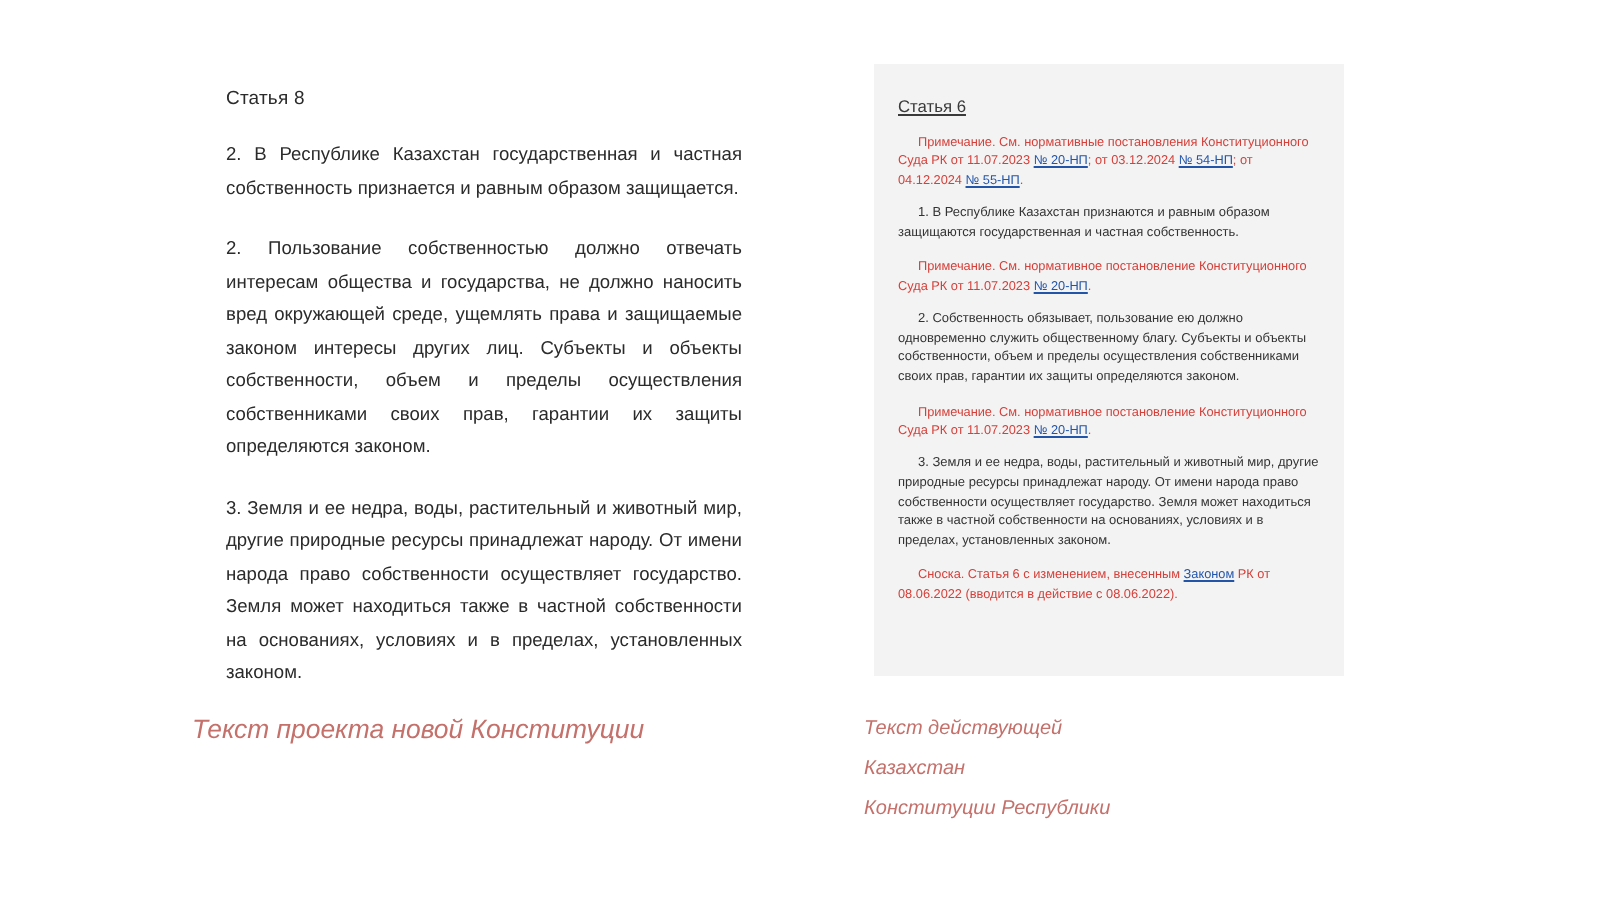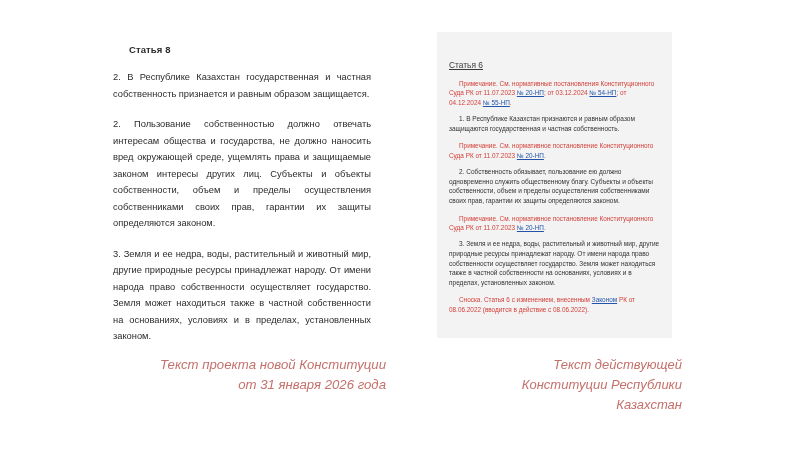--- a/index.html
+++ b/index.html
@@ -22,40 +22,40 @@
 
   
   .left-col {
     position: absolute;
     left: 113px;
     top: 44px;
     width: 258px;
   }
   .left-heading {
     font-size: 9.5px;
-    font-weight: bold;
+    font-weight: normal;
     color: #2b2b2b;
     letter-spacing: 0.1px;
-    margin: 0 0 14px 16px;
+    margin: 0 0 14px 0;
   }
   .left-para {
     font-size: 9.3px;
     line-height: 16.5px;
     color: #2b2b2b;
     text-align: justify;
     margin: 0 0 14px 0;
   }
   .left-para:last-child { margin-bottom: 0; }
 
   .left-caption {
     position: absolute;
     left: 96px;
     top: 355px;
     width: 290px;
-    text-align: right;
+    text-align: left;
     font-size: 13.2px;
     font-style: italic;
     line-height: 20px;
     color: #c4706b;
   }
 
   
   .right-panel {
     position: absolute;
     left: 437px;
@@ -63,21 +63,21 @@
     width: 235px;
     height: 306px;
     background: #f3f3f3;
     box-sizing: border-box;
     padding: 12px 12px 10px 12px;
     overflow: hidden;
   }
   .panel-heading {
     font-size: 8.4px;
     color: #3a3a3a;
-    margin: 16px 0 9px 0;
+    margin: 4px 0 9px 0;
     text-decoration: underline;
   }
   .note {
     font-size: 6.4px;
     line-height: 9.4px;
     color: #d4403a;
     margin: 0 0 7px 0;
     text-indent: 10px;
   }
   .note a {
@@ -101,56 +101,55 @@
   .footnote a {
     color: #2255aa;
     text-decoration: underline;
   }
 
   .right-caption {
     position: absolute;
     left: 432px;
     top: 355px;
     width: 250px;
-    text-align: right;
-    font-size: 13px;
+    text-align: left;
+    font-size: 10px;
     font-style: italic;
     line-height: 20px;
     color: #c4706b;
   }
 </style>
 </head>
 <body>
 
 <div class="slide">
 
   <div class="left-col">
     <div class="left-heading">Статья 8</div>
     <div class="left-para">2. В Республике Казахстан государственная и частная собственность признается и равным образом защищается.</div>
     <div class="left-para">2. Пользование собственностью должно отвечать интересам общества и государства, не должно наносить вред окружающей среде, ущемлять права и защищаемые законом интересы других лиц. Субъекты и объекты собственности, объем и пределы осуществления собственниками своих прав, гарантии их защиты определяются законом.</div>
     <div class="left-para">3. Земля и ее недра, воды, растительный и животный мир, другие природные ресурсы принадлежат народу. От имени народа право собственности осуществляет государство. Земля может находиться также в частной собственности на основаниях, условиях и в пределах, установленных законом.</div>
   </div>
 
   <div class="left-caption">
     <div>Текст проекта новой Конституции</div>
-    <div>от 31 января 2026 года</div>
   </div>
 
   <div class="right-panel">
     <div class="panel-heading">Статья 6</div>
     <div id="right-blocks">
         <div class="note"><span>Примечание. См. нормативные постановления Конституционного Суда РК от 11.07.2023 </span><a href="#">№ 20-НП</a><span>; от 03.12.2024 </span><a href="#">№ 54-НП</a><span>; от 04.12.2024 </span><a href="#">№ 55-НП</a><span>.</span></div>
         <div class="body-para"><span>1. В Республике Казахстан признаются и равным образом защищаются государственная и частная собственность.</span></div>
         <div class="note"><span>Примечание. См. нормативное постановление Конституционного Суда РК от 11.07.2023 </span><a href="#">№ 20-НП</a><span>.</span></div>
         <div class="body-para"><span>2. Собственность обязывает, пользование ею должно одновременно служить общественному благу. Субъекты и объекты собственности, объем и пределы осуществления собственниками своих прав, гарантии их защиты определяются законом.</span></div>
         <div class="note"><span>Примечание. См. нормативное постановление Конституционного Суда РК от 11.07.2023 </span><a href="#">№ 20-НП</a><span>.</span></div>
         <div class="body-para"><span>3. Земля и ее недра, воды, растительный и животный мир, другие природные ресурсы принадлежат народу. От имени народа право собственности осуществляет государство. Земля может находиться также в частной собственности на основаниях, условиях и в пределах, установленных законом.</span></div>
         <div class="footnote"><span>Сноска. Статья 6 с изменением, внесенным </span><a href="#">Законом</a><span> РК от 08.06.2022 (вводится в действие с 08.06.2022).</span></div>
       </div>
   </div>
 
   <div class="right-caption">
     <div>Текст действующей</div>
+    <div>Казахстан</div>
     <div>Конституции Республики</div>
-    <div>Казахстан</div>
   </div>
 
 </div>
 
 </body></html>

